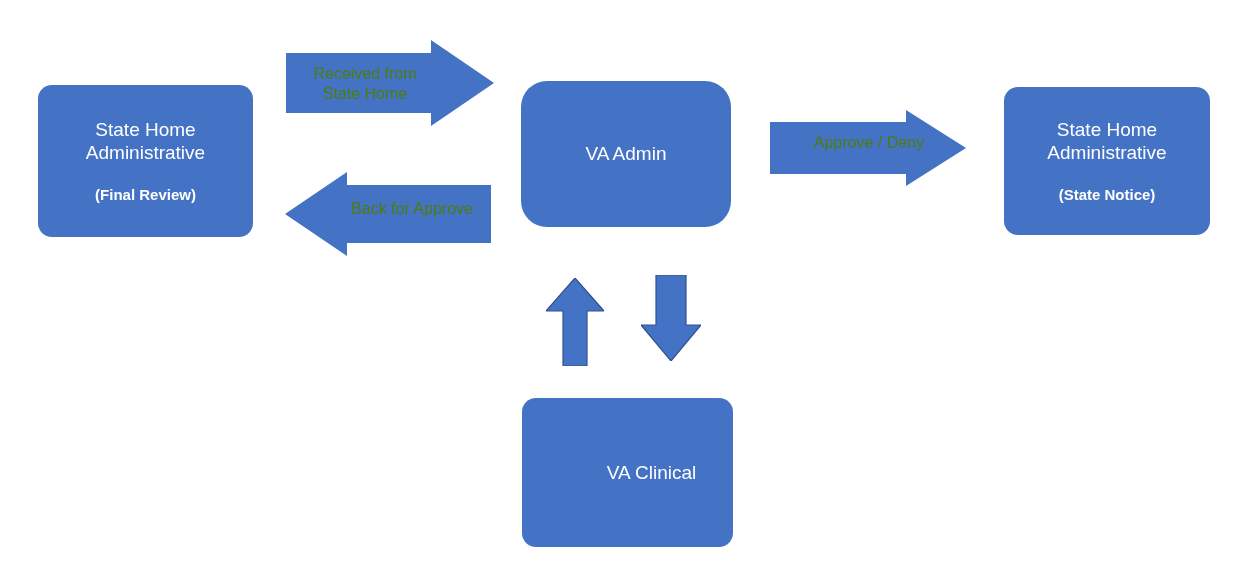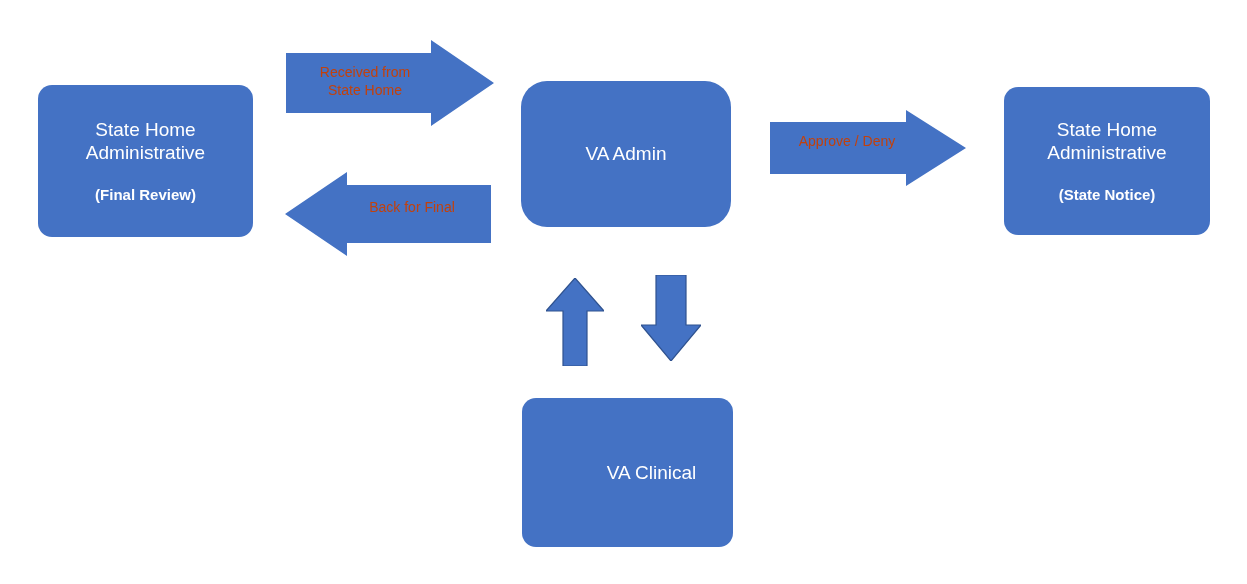--- a/index.html
+++ b/index.html
@@ -53,33 +53,33 @@
   #node-state-home-notice { left: 1004px; top: 87px;  width: 206px; height: 148px; }
   #node-va-clinical       { left: 522px;  top: 398px; width: 211px; height: 149px; padding-left: 48px; }
 
   
   .arrow {
     position: absolute;
   }
   .arrow svg { display: block; }
   .arrow-label {
     position: absolute;
-    color: #c2410c;
-    font-size: 14px;
+    color: #4d7c0f;
+    font-size: 16px;
     text-align: center;
     line-height: 1.25;
     white-space: pre-line;
     pointer-events: none;
   }
   #arrow-received      { left: 286px; top: 40px;  width: 208px; height: 86px; }
   #arrow-received .arrow-label  { left: 14px; top: 24px; width: 130px; }
   #arrow-back          { left: 285px; top: 172px; width: 206px; height: 84px; }
   #arrow-back .arrow-label      { left: 56px; top: 27px; width: 142px; }
   #arrow-approve       { left: 770px; top: 110px; width: 196px; height: 76px; }
-  #arrow-approve .arrow-label   { left: 12px; top: 23px; width: 130px; text-align: center; }
+  #arrow-approve .arrow-label   { left: 24px; top: 23px; width: 130px; text-align: right; }
   #arrow-up            { left: 546px; top: 278px; width: 58px;  height: 88px; }
   #arrow-down          { left: 641px; top: 275px; width: 60px;  height: 86px; }
 </style>
 </head>
 <body>
 
 <div id="canvas">
 
   <div class="node" id="node-state-home-review">
     <div class="title">State Home
@@ -106,21 +106,21 @@
       <polygon points="0,13 145,13 145,0 208,43 145,86 145,73 0,73" fill="#4472C4"></polygon>
     </svg>
     <div class="arrow-label">Received from
 State Home</div>
   </div>
 
   <div class="arrow" id="arrow-back">
     <svg width="206" height="84" viewBox="0 0 206 84">
       <polygon points="0,42 62,0 62,13 206,13 206,71 62,71 62,84" fill="#4472C4"></polygon>
     </svg>
-    <div class="arrow-label">Back for Final</div>
+    <div class="arrow-label">Back for Approve</div>
   </div>
 
   <div class="arrow" id="arrow-approve">
     <svg width="196" height="76" viewBox="0 0 196 76">
       <polygon points="0,12 136,12 136,0 196,38 136,76 136,64 0,64" fill="#4472C4"></polygon>
     </svg>
     <div class="arrow-label">Approve / Deny</div>
   </div>
 
   <div class="arrow" id="arrow-up">

